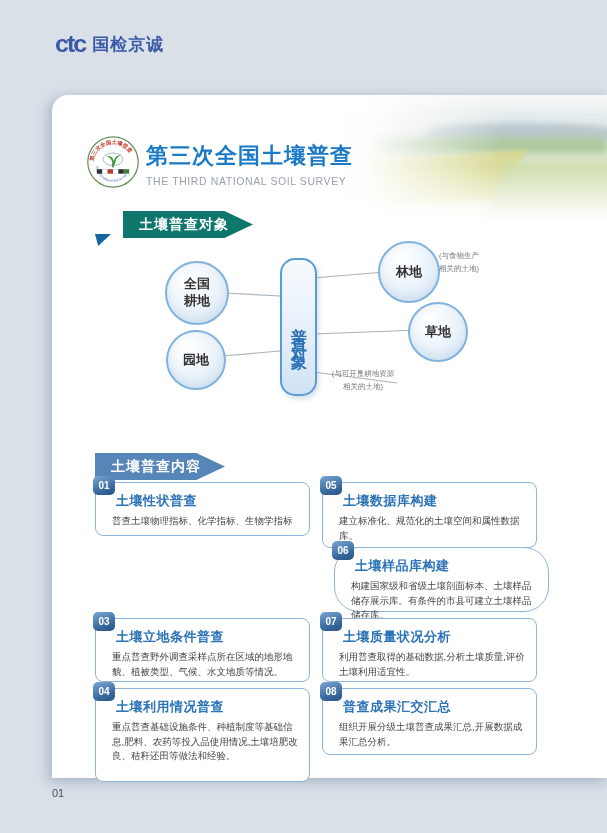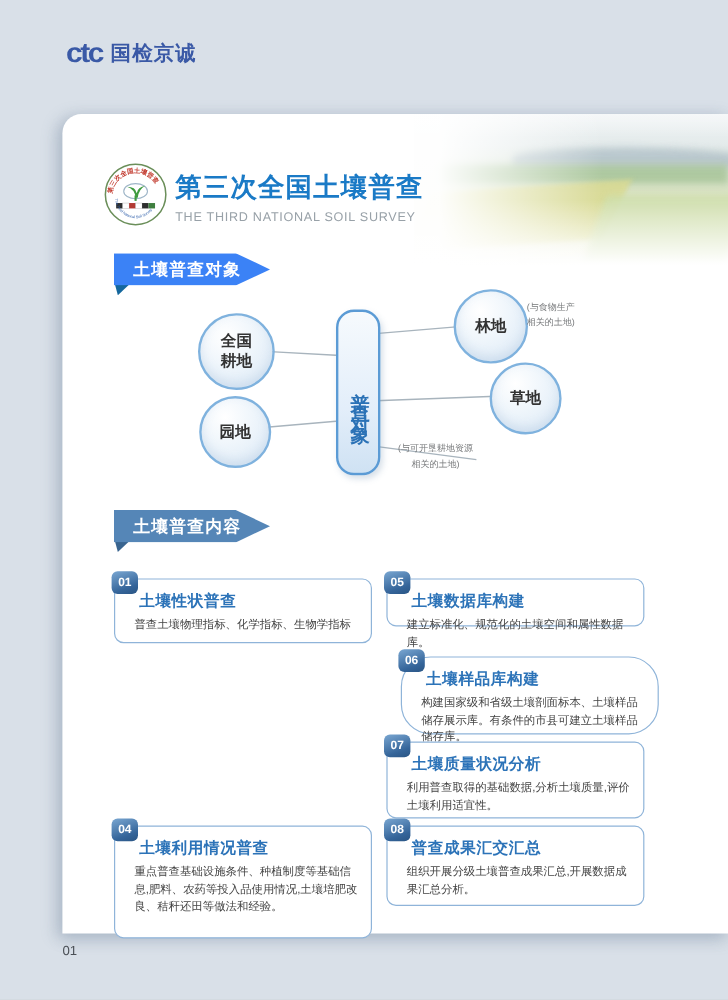--- a/index.html
+++ b/index.html
@@ -37,21 +37,21 @@
   .hero h1{margin:0;font-size:22px;font-weight:700;color:#1a7ac6;letter-spacing:1px;}
   .hero .sub{margin-top:4px;font-size:10.5px;color:#98a1a8;letter-spacing:.6px;}
 
   
   .ribbon{position:absolute;left:43px;width:146px;height:36px;}
   .ribbon .fold{position:absolute;left:0;top:23px;width:16px;height:12px;
      clip-path:polygon(0 0,100% 0,20% 100%);}
   .ribbon .flag{position:absolute;left:0;top:0;width:130px;height:27px;line-height:27px;
      padding-left:16px;box-sizing:border-box;color:#fff;font-size:14px;font-weight:700;letter-spacing:1px;
      clip-path:polygon(0 0,78% 0,100% 50%,78% 100%,0 100%);}
-  .ribbon.r1 .flag{background:#3b82f6;} .ribbon.r1 .fold{background:#14679d;}
+  .ribbon.r1 .flag{background:#0f766e;margin-left:28px;} .ribbon.r1 .fold{background:#14679d;}
   .ribbon.r2 .flag{background:#5586b7;} .ribbon.r2 .fold{background:#39648f;}
 
   
   .diagram{position:absolute;left:33px;top:145px;width:470px;height:205px;}
   .diagram svg.wires{position:absolute;inset:0;}
   .node-circle{position:absolute;border-radius:50%;border:2px solid #7fb2de;
      background:radial-gradient(circle at 35% 28%,#ffffff 0%,#eef5fb 45%,#d8e7f5 100%);
      box-shadow:inset 0 -4px 8px rgba(150,180,210,.25);
      display:flex;align-items:center;justify-content:center;text-align:center;
      font-size:13px;font-weight:600;color:#333;line-height:1.3;white-space:pre-line;}
@@ -149,37 +149,42 @@
         <span class="vtext">普查对象</span>
       </div>
       <div class="node-circle" style="left:293px;top:1px;width:58px;height:58px;">林地</div>
       <div class="node-circle" style="left:323px;top:62px;width:56px;height:56px;">草地</div>
       <div class="note" style="left:354px;top:10px;width:80px;">(与食物生产
 相关的土地)</div>
       <div class="note" style="left:222px;top:128px;width:112px;text-align:center;">(与可开垦耕地资源
 相关的土地)</div>
     </div>
 
-    <div class="ribbon r2" style="top:330px;">
+    <div class="ribbon r2" style="top:358px;">
       <div class="fold"></div>
       <div class="flag">土壤普查内容</div>
     </div>
 
     <div class="item" style="left:43px;top:387px;height:54px;">
       <div class="badge">01</div>
       <h3>土壤性状普查</h3>
       <p>普查土壤物理指标、化学指标、生物学指标</p>
     </div>
+    <div class="item" style="left:43px;top:523px;height:64px;">
+      <div class="badge">03</div>
+      <h3>土壤立地条件普查</h3>
+      <p>重点普查野外调查采样点所在区域的地形地貌、植被类型、气候、水文地质等情况。</p>
+    </div>
     <div class="item" style="left:43px;top:593px;height:94px;">
       <div class="badge">04</div>
       <h3>土壤利用情况普查</h3>
       <p>重点普查基础设施条件、种植制度等基础信息,肥料、农药等投入品使用情况,土壤培肥改良、秸秆还田等做法和经验。</p>
     </div>
 
-    <div class="item" style="left:270px;top:387px;height:40px;">
+    <div class="item" style="left:270px;top:387px;height:66px;">
       <div class="badge">05</div>
       <h3>土壤数据库构建</h3>
       <p>建立标准化、规范化的土壤空间和属性数据库。</p>
     </div>
     <div class="item" style="left:282px;top:452px;height:65px;border-radius:25px;">
       <div class="badge">06</div>
       <h3>土壤样品库构建</h3>
       <p>构建国家级和省级土壤剖面标本、土壤样品储存展示库。有条件的市县可建立土壤样品储存库。</p>
     </div>
     <div class="item" style="left:270px;top:523px;height:64px;">

